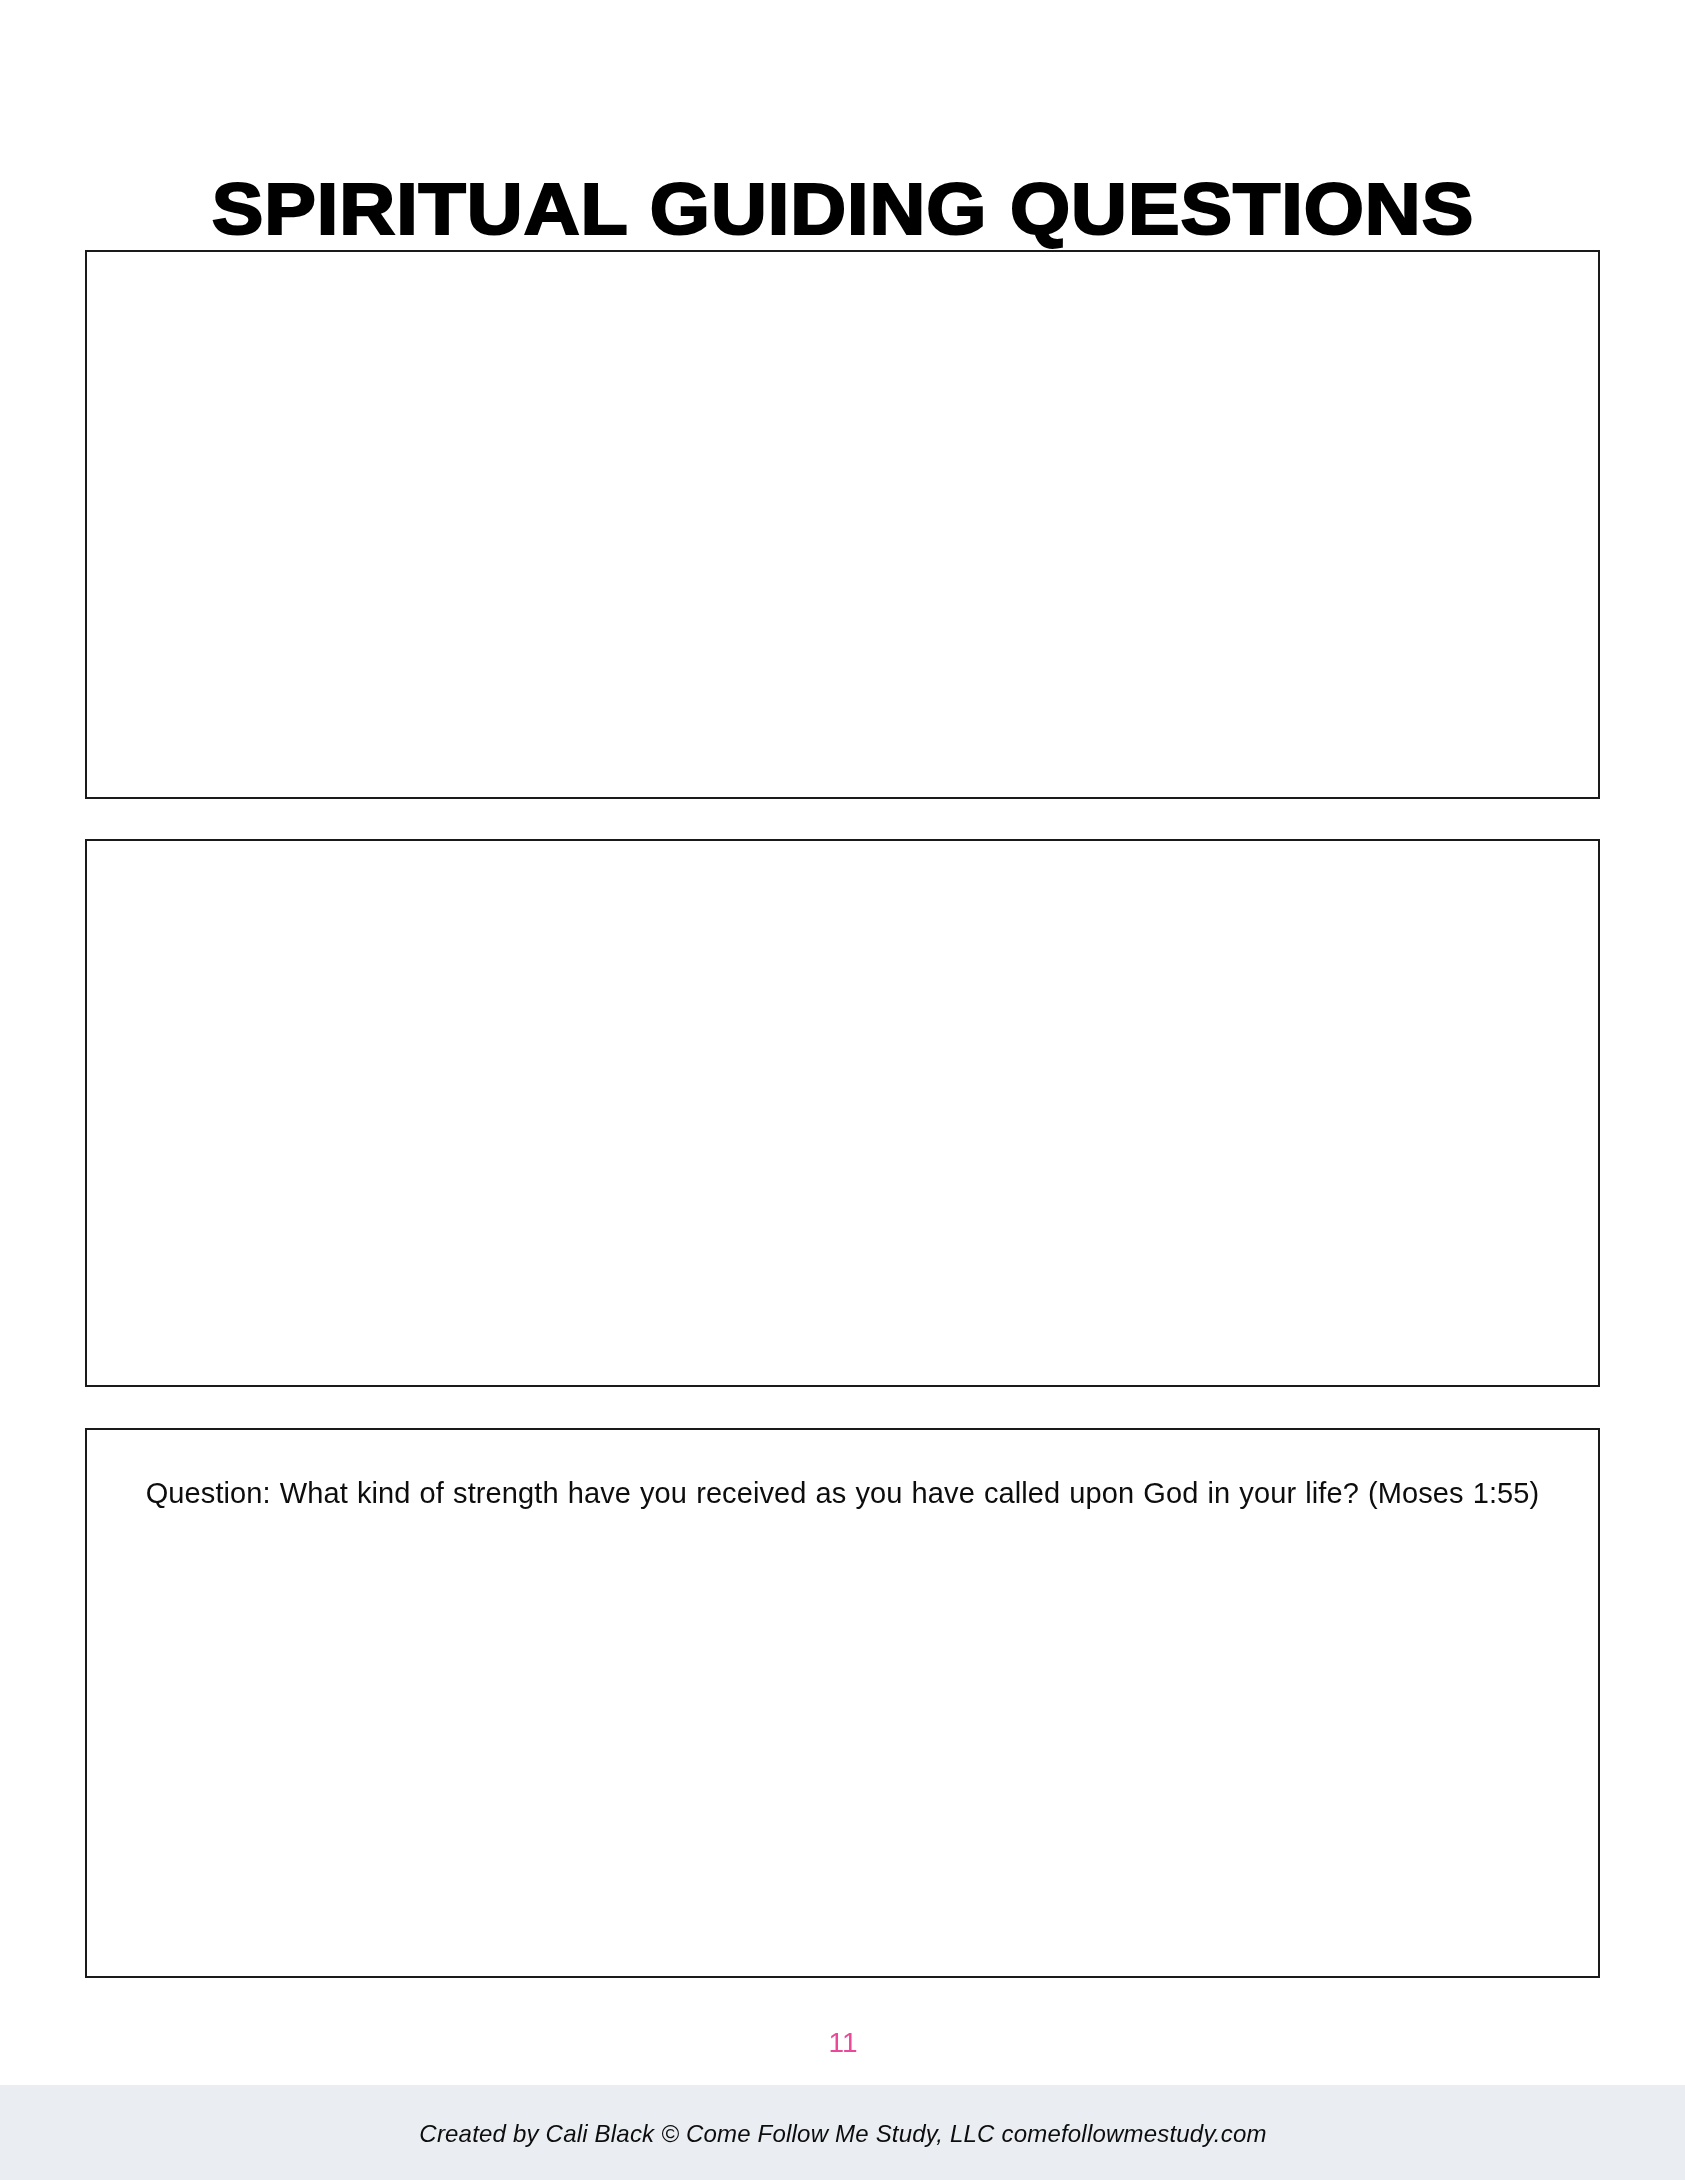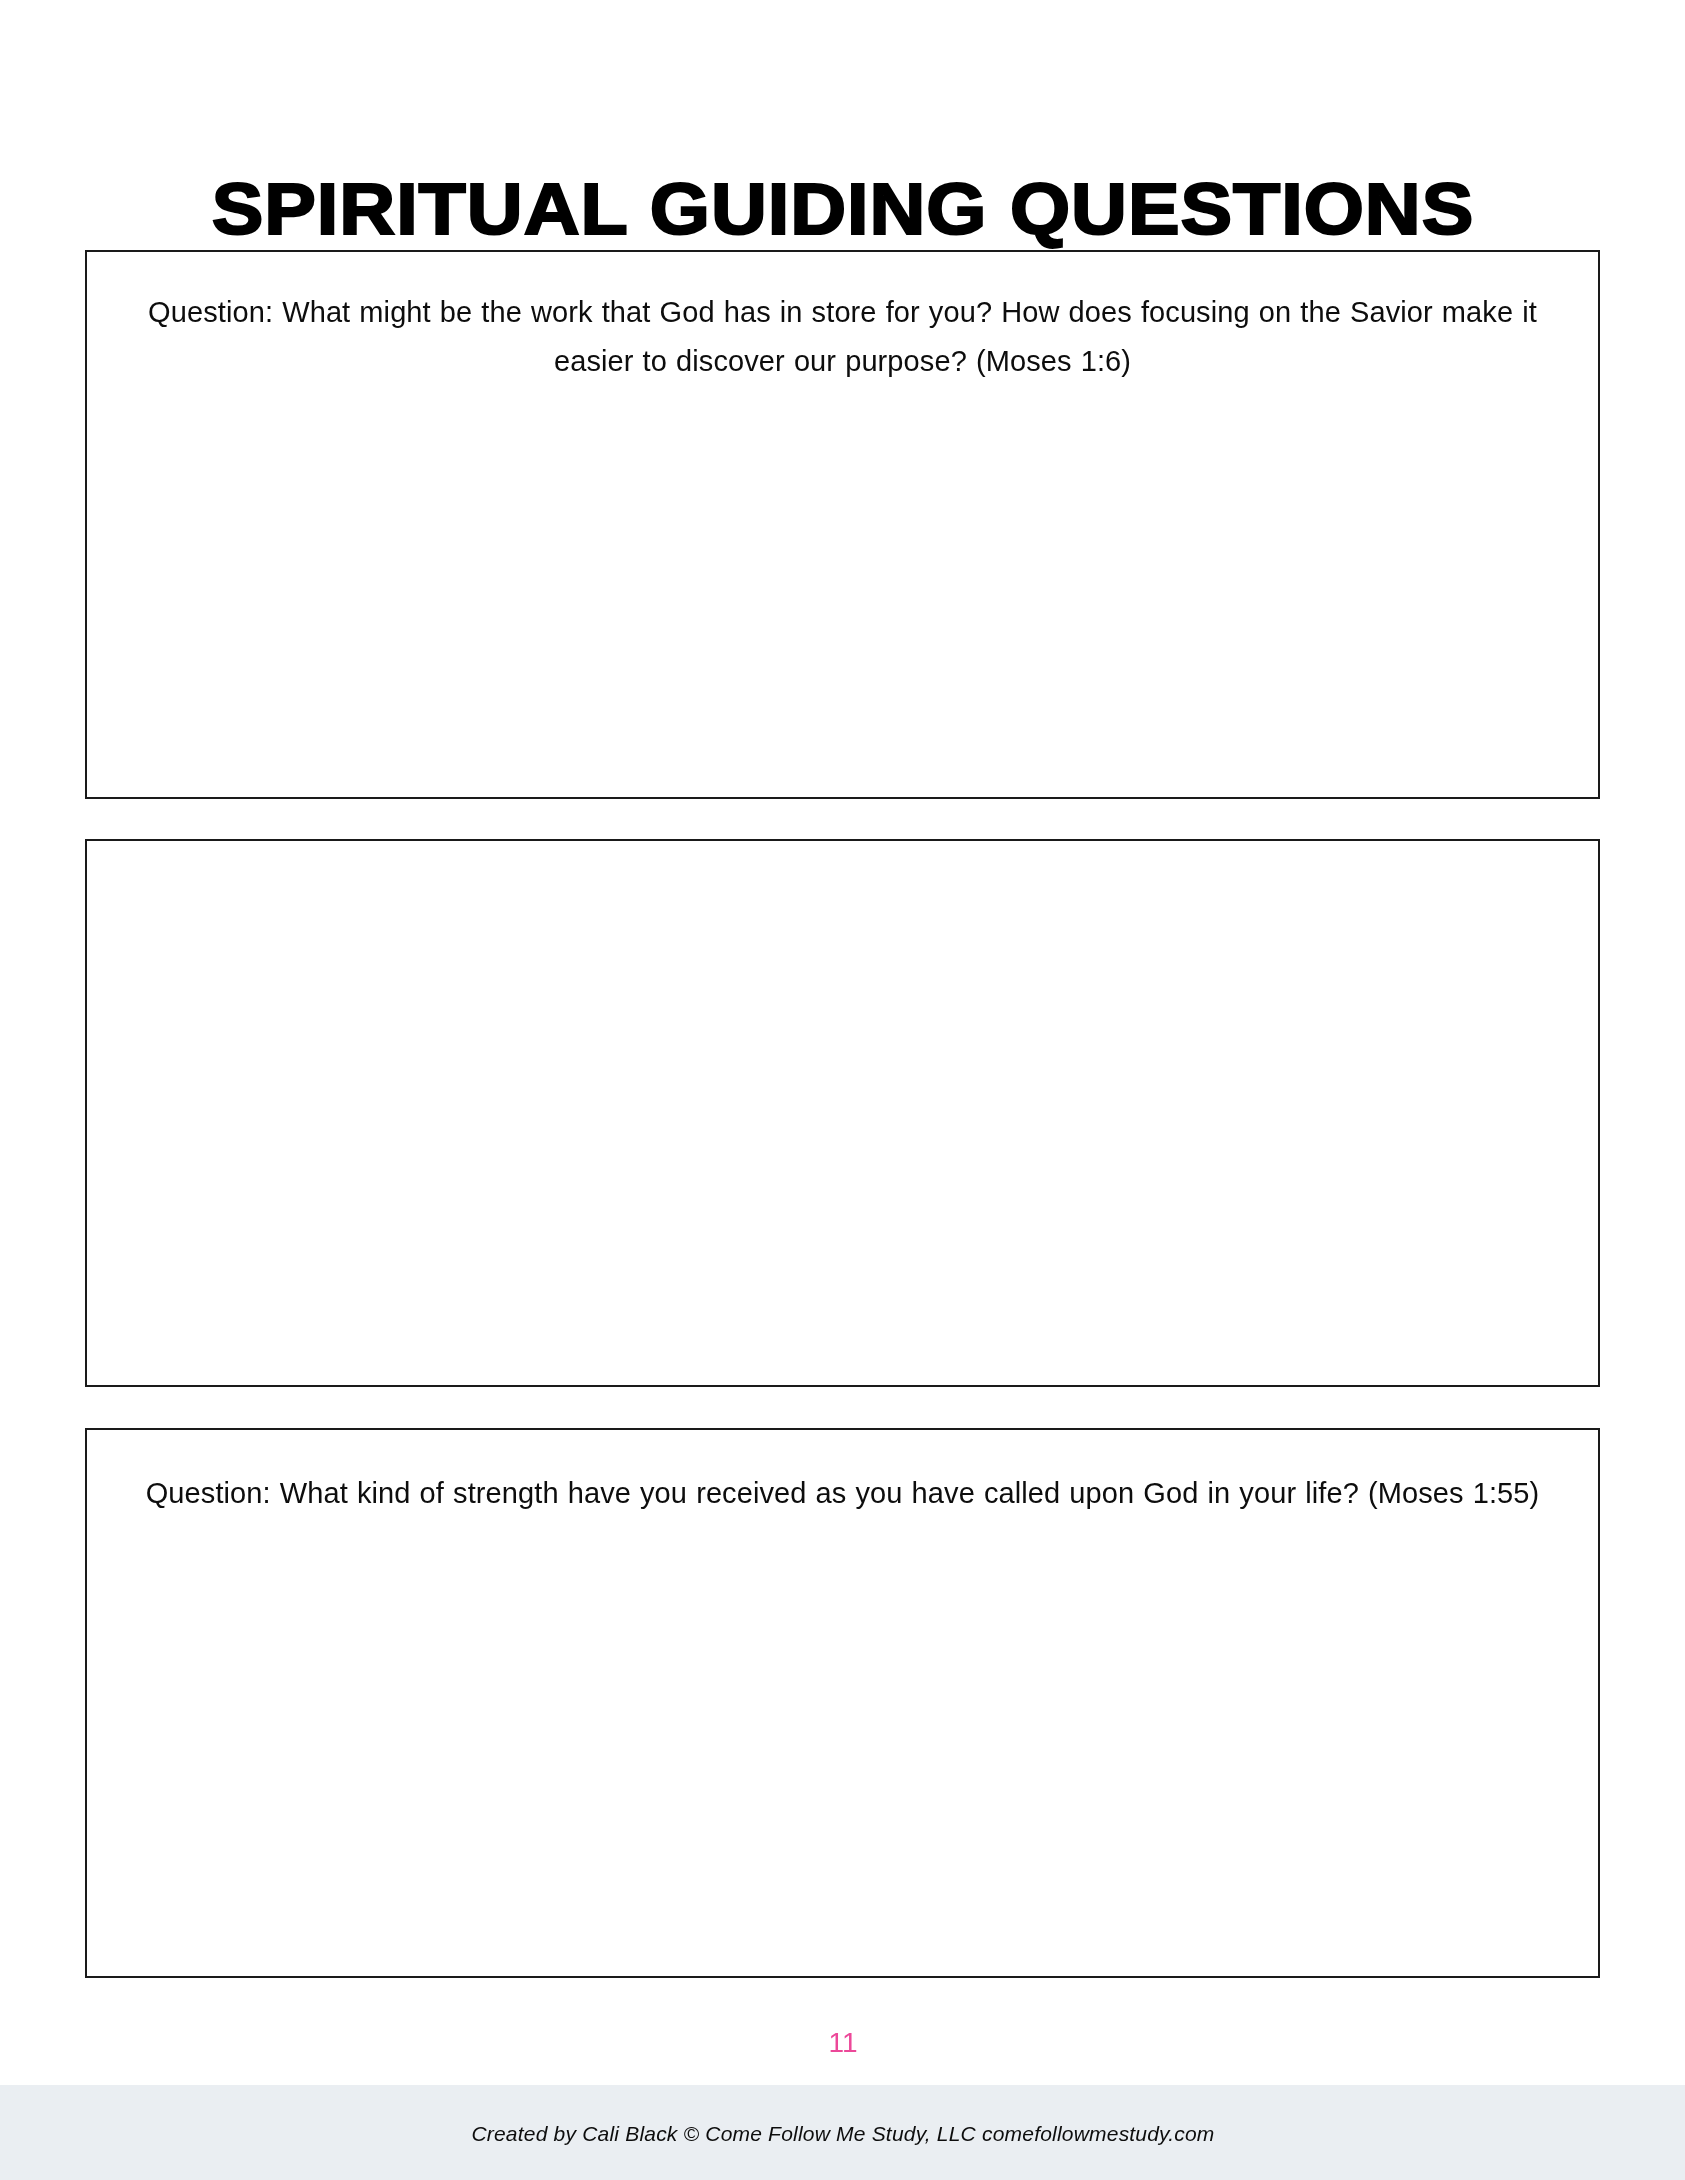--- a/index.html
+++ b/index.html
@@ -100,35 +100,34 @@
     background: #eaeef2;
   }
   .footer-credit {
     position: absolute;
     left: 0;
     top: 31px;
     width: 1686px;
     text-align: center;
     font-family: "Liberation Sans", sans-serif;
     font-style: italic;
-    font-size: 21px;
+    font-size: 24px;
     line-height: 36px;
     color: #0d0d0d;
     letter-spacing: 0.2px;
   }
 </style>
 </head>
 <body>
 
 <div class="page">
 
   <h1 class="page-title">SPIRITUAL GUIDING QUESTIONS</h1>
 
   <div class="qbox" id="qbox-1">
-    <div class="qtext">Question: What might be the work that God has in store for you? How does focusing on the Savior make it easier to discover our purpose? (Moses 1:6)</div>
     <div class="qwrite-area"></div>
   </div>
 
   <div class="qbox" id="qbox-2">
     <div class="qwrite-area"></div>
   </div>
 
   <div class="qbox" id="qbox-3">
     <div class="qtext">Question: What kind of strength have you received as you have called upon God in your life? (Moses 1:55)</div>
     <div class="qwrite-area"></div>

